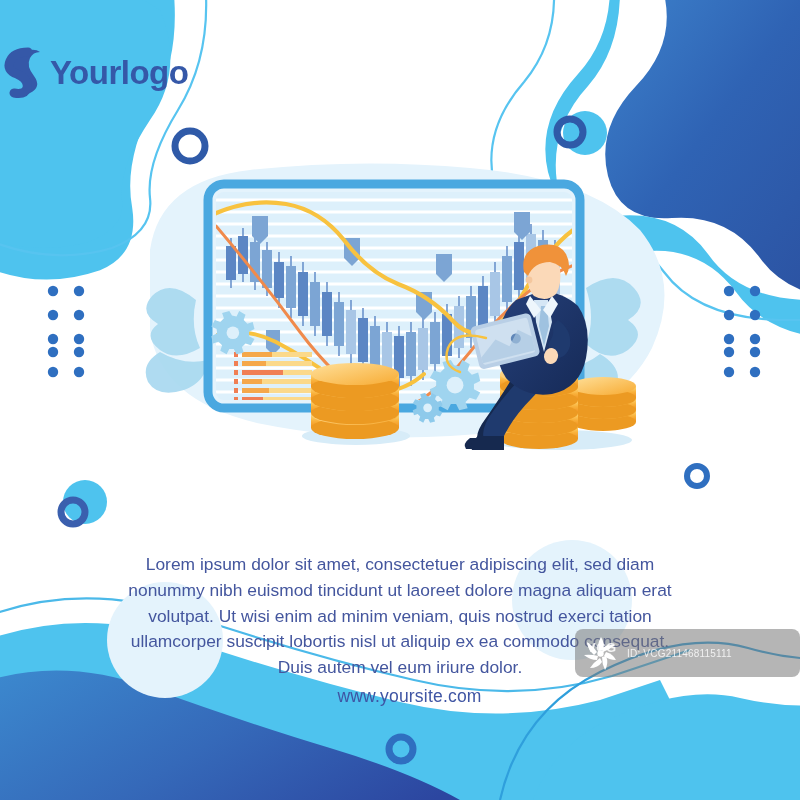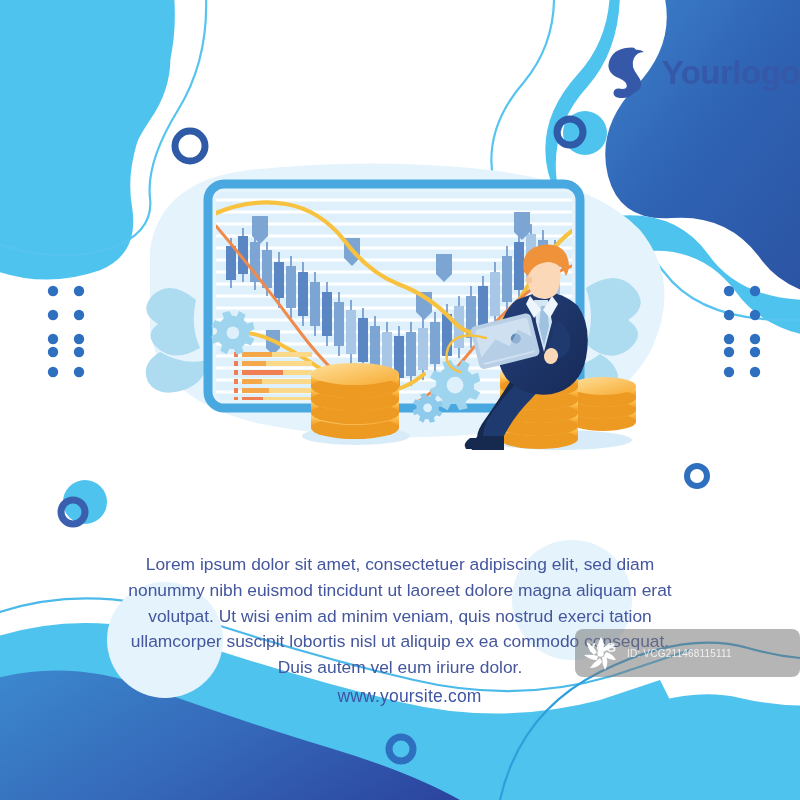--- a/index.html
+++ b/index.html
@@ -14,21 +14,21 @@
     position:absolute; inset:0;
     width:800px; height:800px;
     background:#ffffff;
   }
   .layer { position:absolute; inset:0; width:800px; height:800px; }
   svg.layer { display:block; }
 
   
   #logo-row {
     position:absolute; left:0; top:46px; width:800px;
-    display:flex; align-items:center; justify-content:flex-end; gap:12px;
+    display:flex; align-items:center; justify-content:flex-start; gap:4px;
     z-index:30;
   }
   #logo-mark { width:46px; height:52px; flex:0 0 auto; }
   #logo-text {
     font-size:33px; font-weight:bold; color:#3558a8;
     letter-spacing:-0.5px; line-height:1;
   }
 
   
   #headline {

